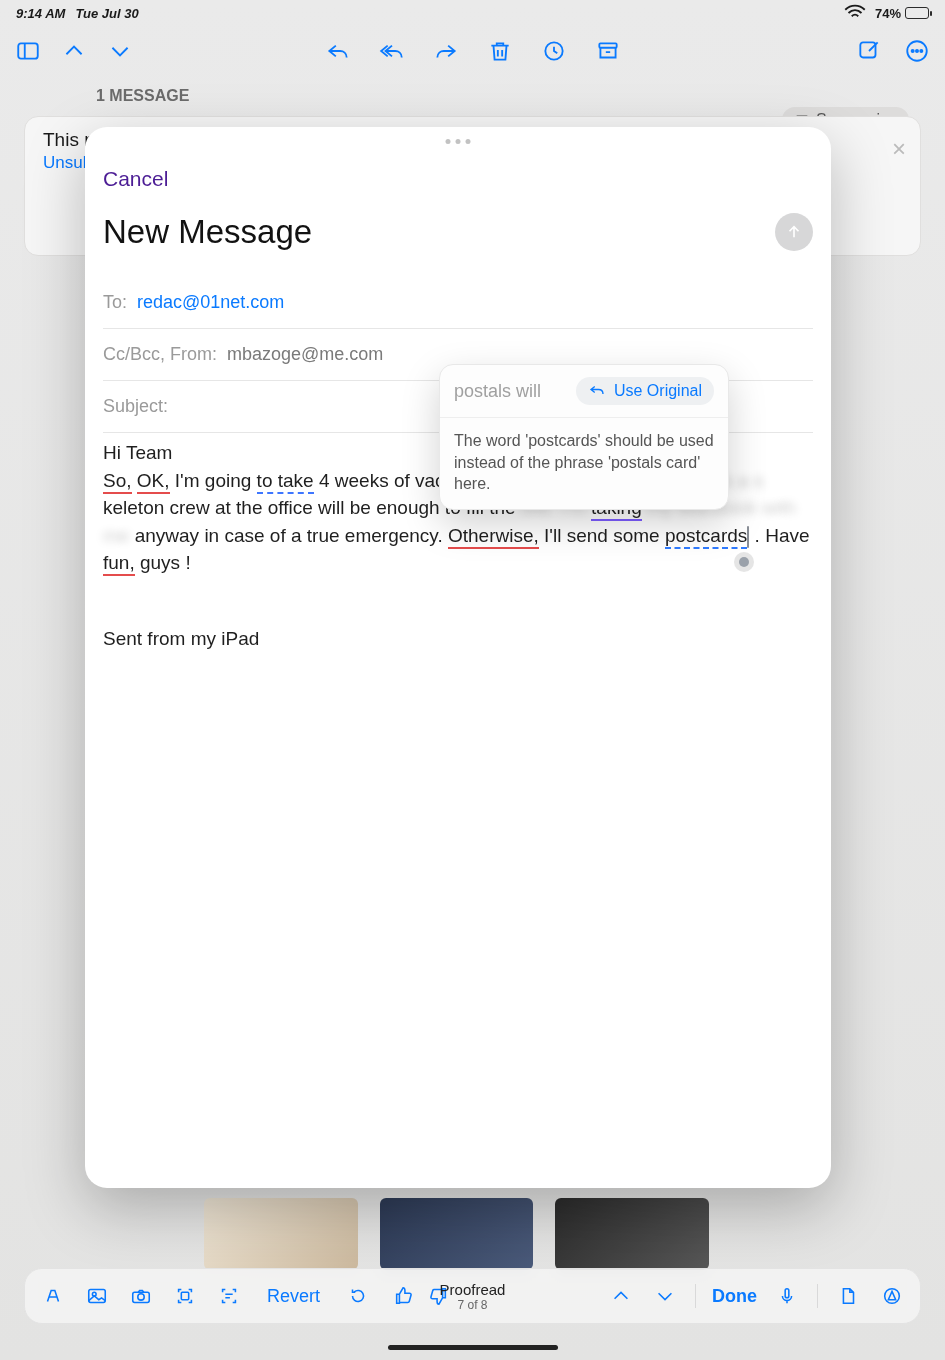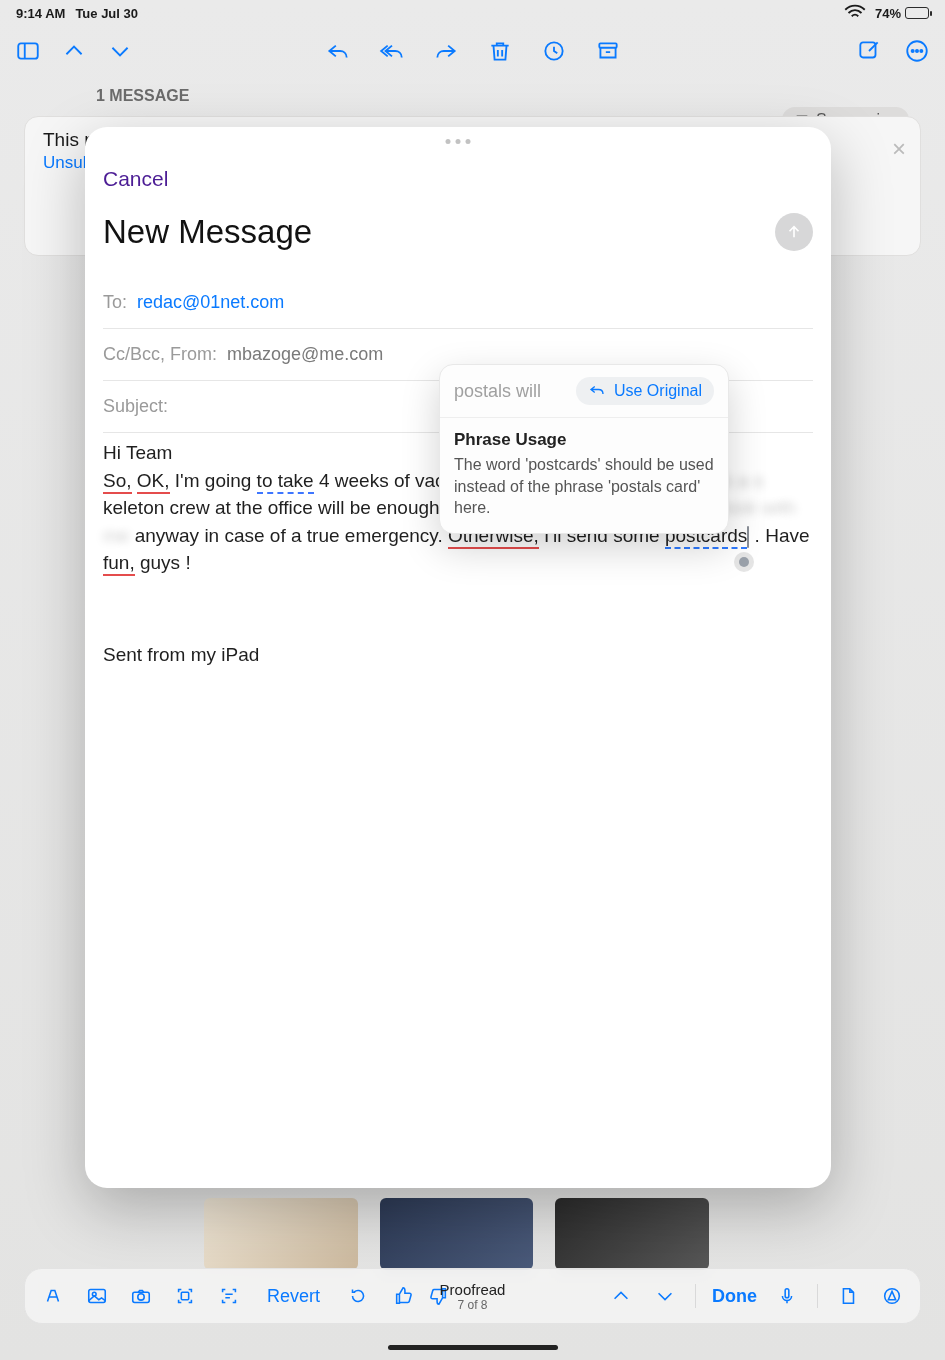--- a/index.html
+++ b/index.html
@@ -1,21 +1,21 @@
 <!DOCTYPE html>
 <html><head>
   <meta charset="utf-8">
   <style>
     * { margin: 0; padding: 0; box-sizing: border-box; }
     html, body { width: 945px; height: 1360px; overflow: hidden; font-family: -apple-system, "Helvetica Neue", Arial, sans-serif; background:#e9e8e7; }
     .screen { position: relative; width: 945px; height: 1360px; background: linear-gradient(#eaeaea, #e3e3e2); }
 
     
     .statusbar { position:absolute; top:0; left:0; right:0; height:26px; display:flex; align-items:center; justify-content:space-between; padding:0 16px; font-size:13px; color:#1a1a1a; font-weight:600;}
-    .statusbar .left { display:flex; gap:10px; }
+    .statusbar .left { display:flex; gap:10px;font-style:italic; }
     .statusbar .right { display:flex; gap:6px; align-items:center; }
     .batt { display:flex; align-items:center; gap:4px; }
     .batt-body { width:24px; height:12px; border:1.5px solid #2b2b2b; border-radius:3px; position:relative; }
     .batt-body::after { content:""; position:absolute; right:-4px; top:3px; width:2px; height:5px; background:#2b2b2b; border-radius:1px;}
     .batt-fill { background:#2b2b2b; height:100%; width:74%; border-radius:1px; }
 
     
     .toolbar { position:absolute; top:26px; left:0; right:0; height:50px; display:flex; align-items:center; padding:0 14px; }
     .icn { width:28px; height:28px; display:flex; align-items:center; justify-content:center; color:#0a7aff; }
     .icn svg { width:26px; height:26px; stroke:#0a7aff; fill:none; stroke-width:1.7; }
@@ -41,21 +41,21 @@
     .modal .cancel { position:absolute; top:40px; left:18px; color:#4c1d95; font-size:21px; }
     .modal .send { position:absolute; top:86px; right:18px; width:38px; height:38px; border-radius:19px; background:#d7d7d8; display:flex; align-items:center; justify-content:center; }
     .modal .send svg { width:18px; height:18px; stroke:#fff; fill:none; stroke-width:2.2; }
     .modal h1 { position:absolute; top:86px; left:18px; font-size:33px; font-weight:400; color:#121212;}
     .fields { position:absolute; top:150px; left:18px; right:18px; }
     .row { border-bottom:1px solid #e6e6e6; padding:15px 0; display:flex; gap:10px; font-size:18px; color:#9a9a9a;}
     .row .lab { }
     .row .val-primary { color:#0a7aff; }
     .row .val-sec { color:#7a7a7a; }
     .bodyarea { position:absolute; top:312px; left:18px; right:18px; font-size:19px; color:#1f1f1f; line-height:1.45; }
-    .sig { margin-top:64px; }
+    .sig { margin-top:48px; }
 
     
     .ul-red { border-bottom:2px solid #e44c4c; padding-bottom:1px; }
     .ul-blue-dotted { border-bottom:2px dashed #3e76ff; padding-bottom:1px; }
     .ul-purple { border-bottom:2px solid #7c5cff; padding-bottom:1px; text-decoration:line-through; text-decoration-color:#bdb0ff;}
     .sel-word { border-bottom:2px dashed #2f7bff; padding-bottom:1px; position:relative; }
     .sel-word::after{ content:""; position:absolute; right:-2px; bottom:-20px; width:10px; height:10px; background:#9aa1aa; border-radius:50%; box-shadow:0 0 0 5px rgba(150,150,150,.25);}
     .caret { display:inline-block; width:2px; height:22px; background:#8a8f97; vertical-align:middle; margin-left:0px; border-radius:2px; }
 
     
@@ -262,21 +262,20 @@
       <div class="tip-top">
         <span class="sug">postals will</span>
         <span class="useorig">
           <svg viewBox="0 0 24 24">
               <path d="M9 14l-5-4 5-4M4 10h10c3 0 6 2 6 6"></path>
             </svg>
           <span>Use Original</span>
         </span>
       </div>
       <div class="tip-body">
-        <div class="ttl">Phrase Usage</div>
         <div class="exp">The word 'postcards' should be used instead of the phrase 'postals card' here.</div>
       </div>
     </div>
   </div>
 
   <div class="bbar">
     <span class="icn">
         <svg viewBox="0 0 24 24">
           <path d="M6 18l4-12h4l4 12M8 13h8"></path>
         </svg>

